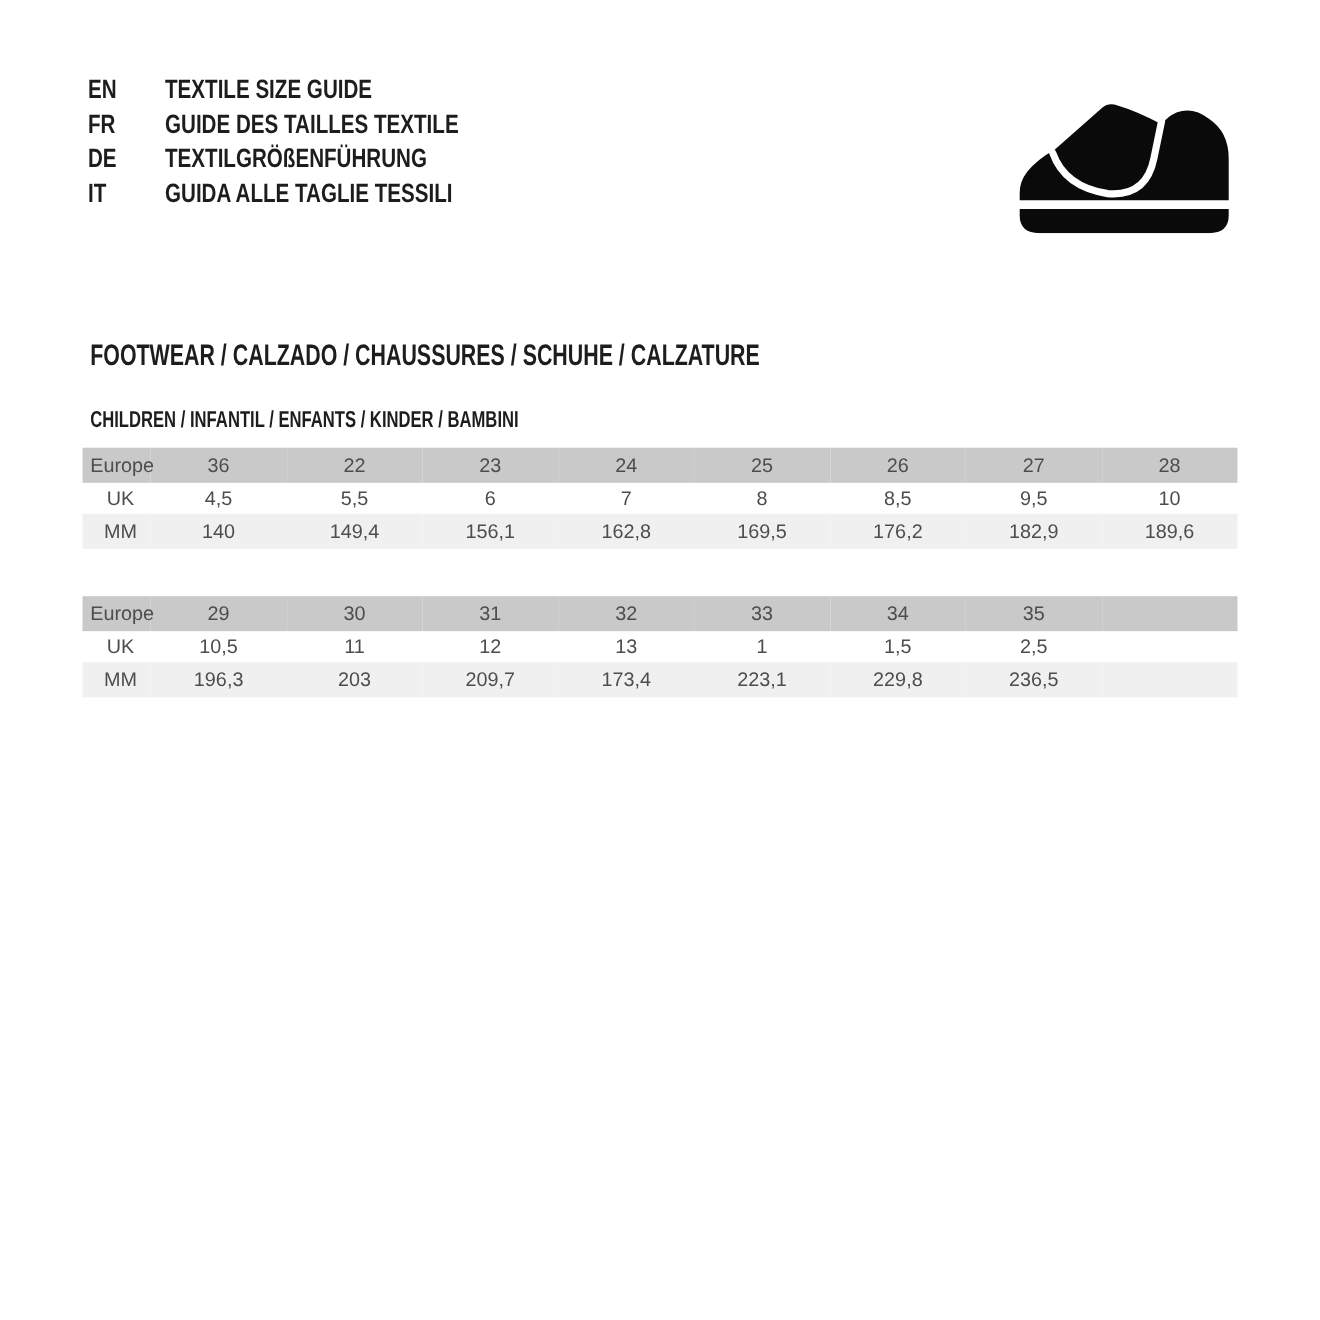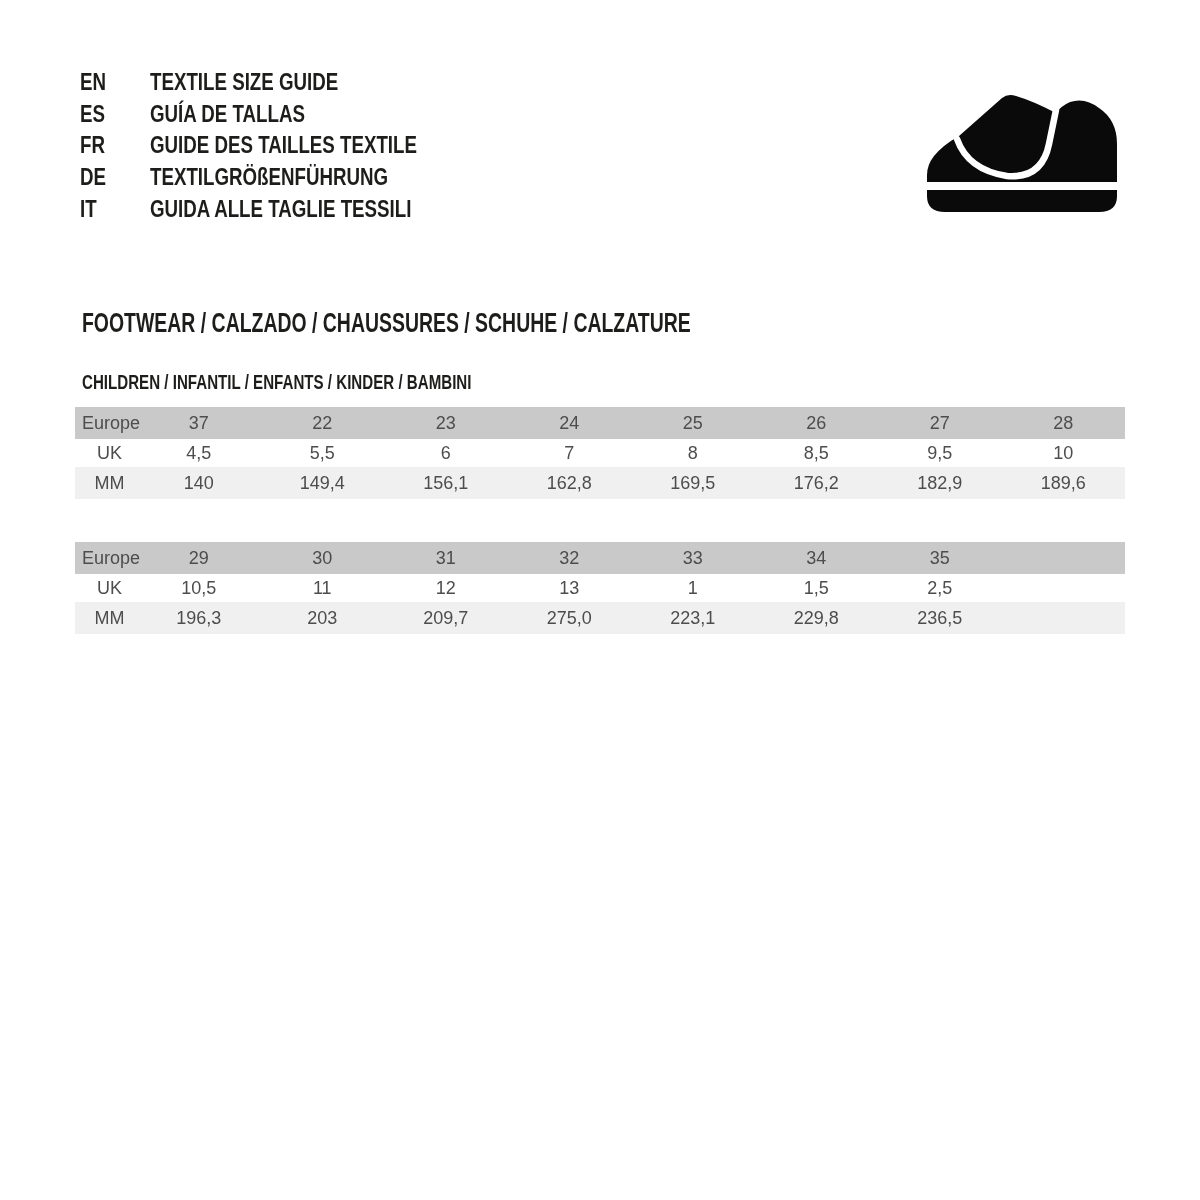--- a/index.html
+++ b/index.html
@@ -48,24 +48,20 @@
 <body>
 
 <div class="canvas">
 
   <div class="lang-block">
     <div class="lang-row">
       <span class="lang-code"><span class="cond sx78">EN</span></span>
       <span class="lang-title"><span class="cond sx78">TEXTILE SIZE GUIDE</span></span>
     </div>
     <div class="lang-row">
-      <span class="lang-code"><span class="cond sx78">ES</span></span>
-      <span class="lang-title"><span class="cond sx78">GUÍA DE TALLAS</span></span>
-    </div>
-    <div class="lang-row">
       <span class="lang-code"><span class="cond sx78">FR</span></span>
       <span class="lang-title"><span class="cond sx78">GUIDE DES TAILLES TEXTILE</span></span>
     </div>
     <div class="lang-row">
       <span class="lang-code"><span class="cond sx78">DE</span></span>
       <span class="lang-title"><span class="cond sx78">TEXTILGRÖßENFÜHRUNG</span></span>
     </div>
     <div class="lang-row">
       <span class="lang-code"><span class="cond sx78">IT</span></span>
       <span class="lang-title"><span class="cond sx78">GUIDA ALLE TAGLIE TESSILI</span></span>
@@ -98,21 +94,21 @@
         <col>
         <col>
         <col>
         <col>
         <col>
         <col>
       </colgroup>
     <tbody>
       <tr class="band-dark">
         <td class="rowlabel">Europe</td>
-        <td>37</td>
+        <td>36</td>
         <td>22</td>
         <td>23</td>
         <td>24</td>
         <td>25</td>
         <td>26</td>
         <td>27</td>
         <td>28</td>
       </tr>
       <tr class="band-white">
         <td class="rowlabel">UK</td>
@@ -172,21 +168,21 @@
         <td>1</td>
         <td>1,5</td>
         <td>2,5</td>
         <td></td>
       </tr>
       <tr class="band-light">
         <td class="rowlabel">MM</td>
         <td>196,3</td>
         <td>203</td>
         <td>209,7</td>
-        <td>275,0</td>
+        <td>173,4</td>
         <td>223,1</td>
         <td>229,8</td>
         <td>236,5</td>
         <td></td>
       </tr>
     </tbody>
   </table>
 
 </div>
 

